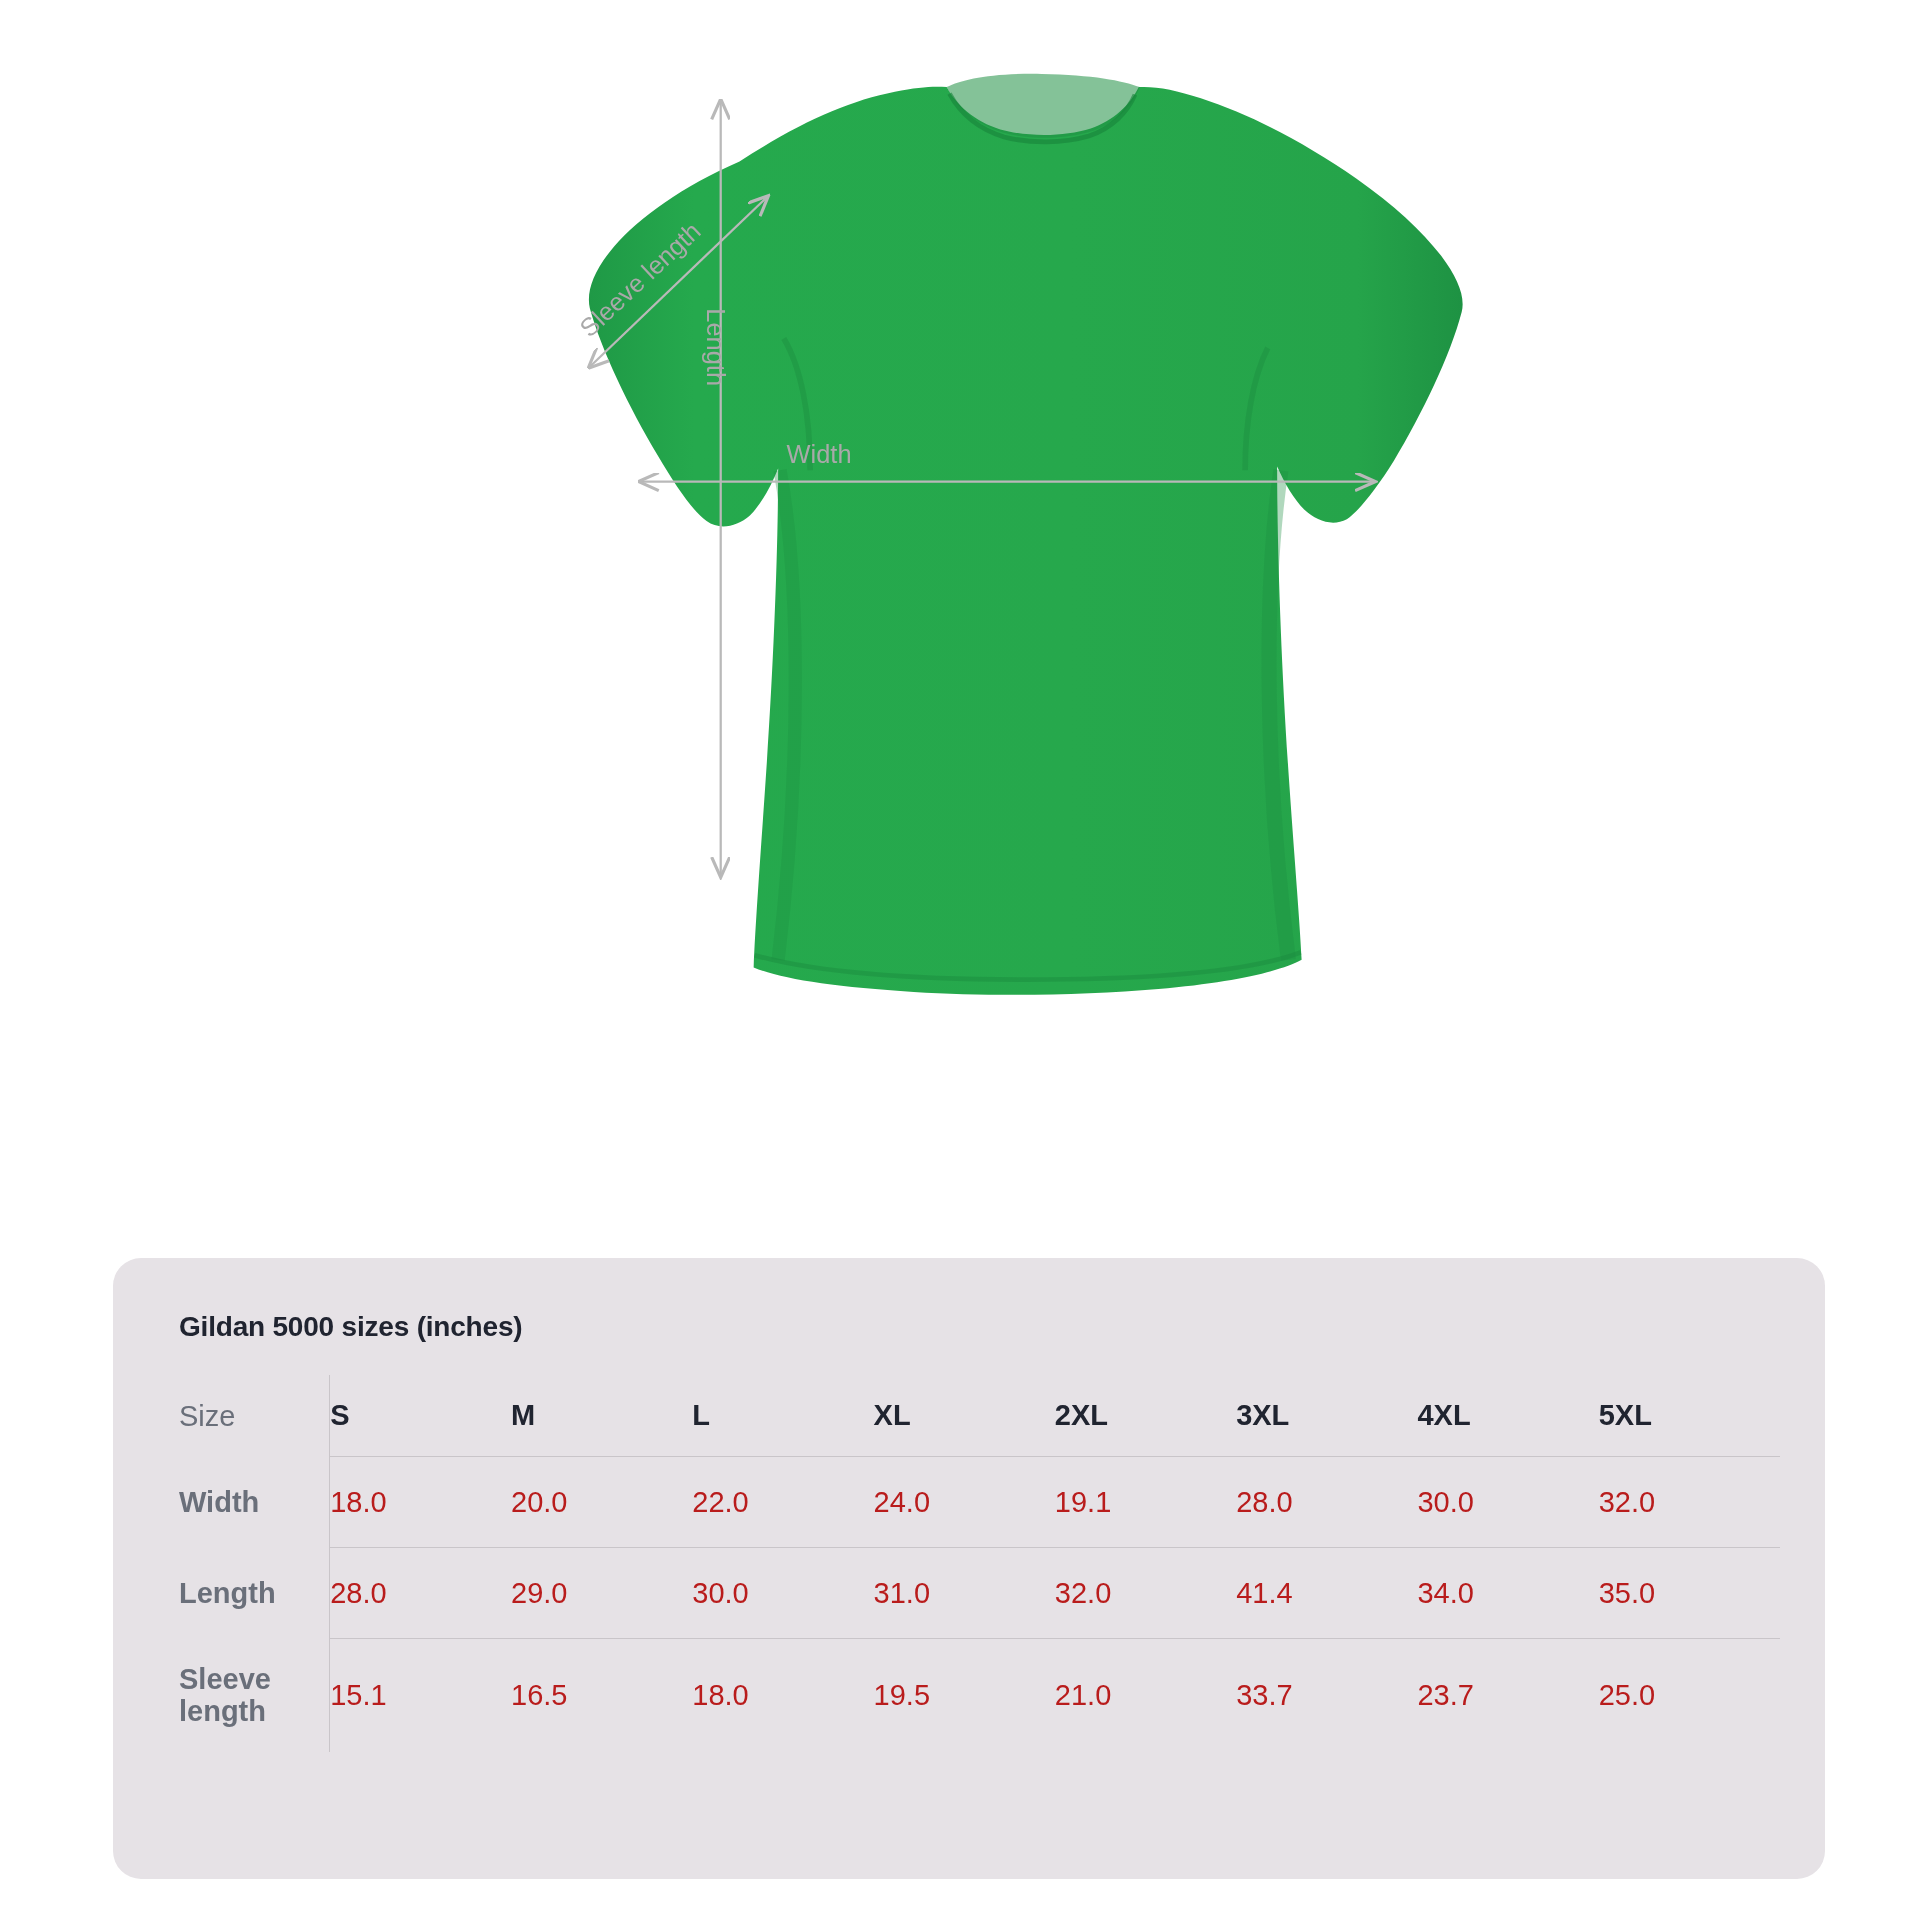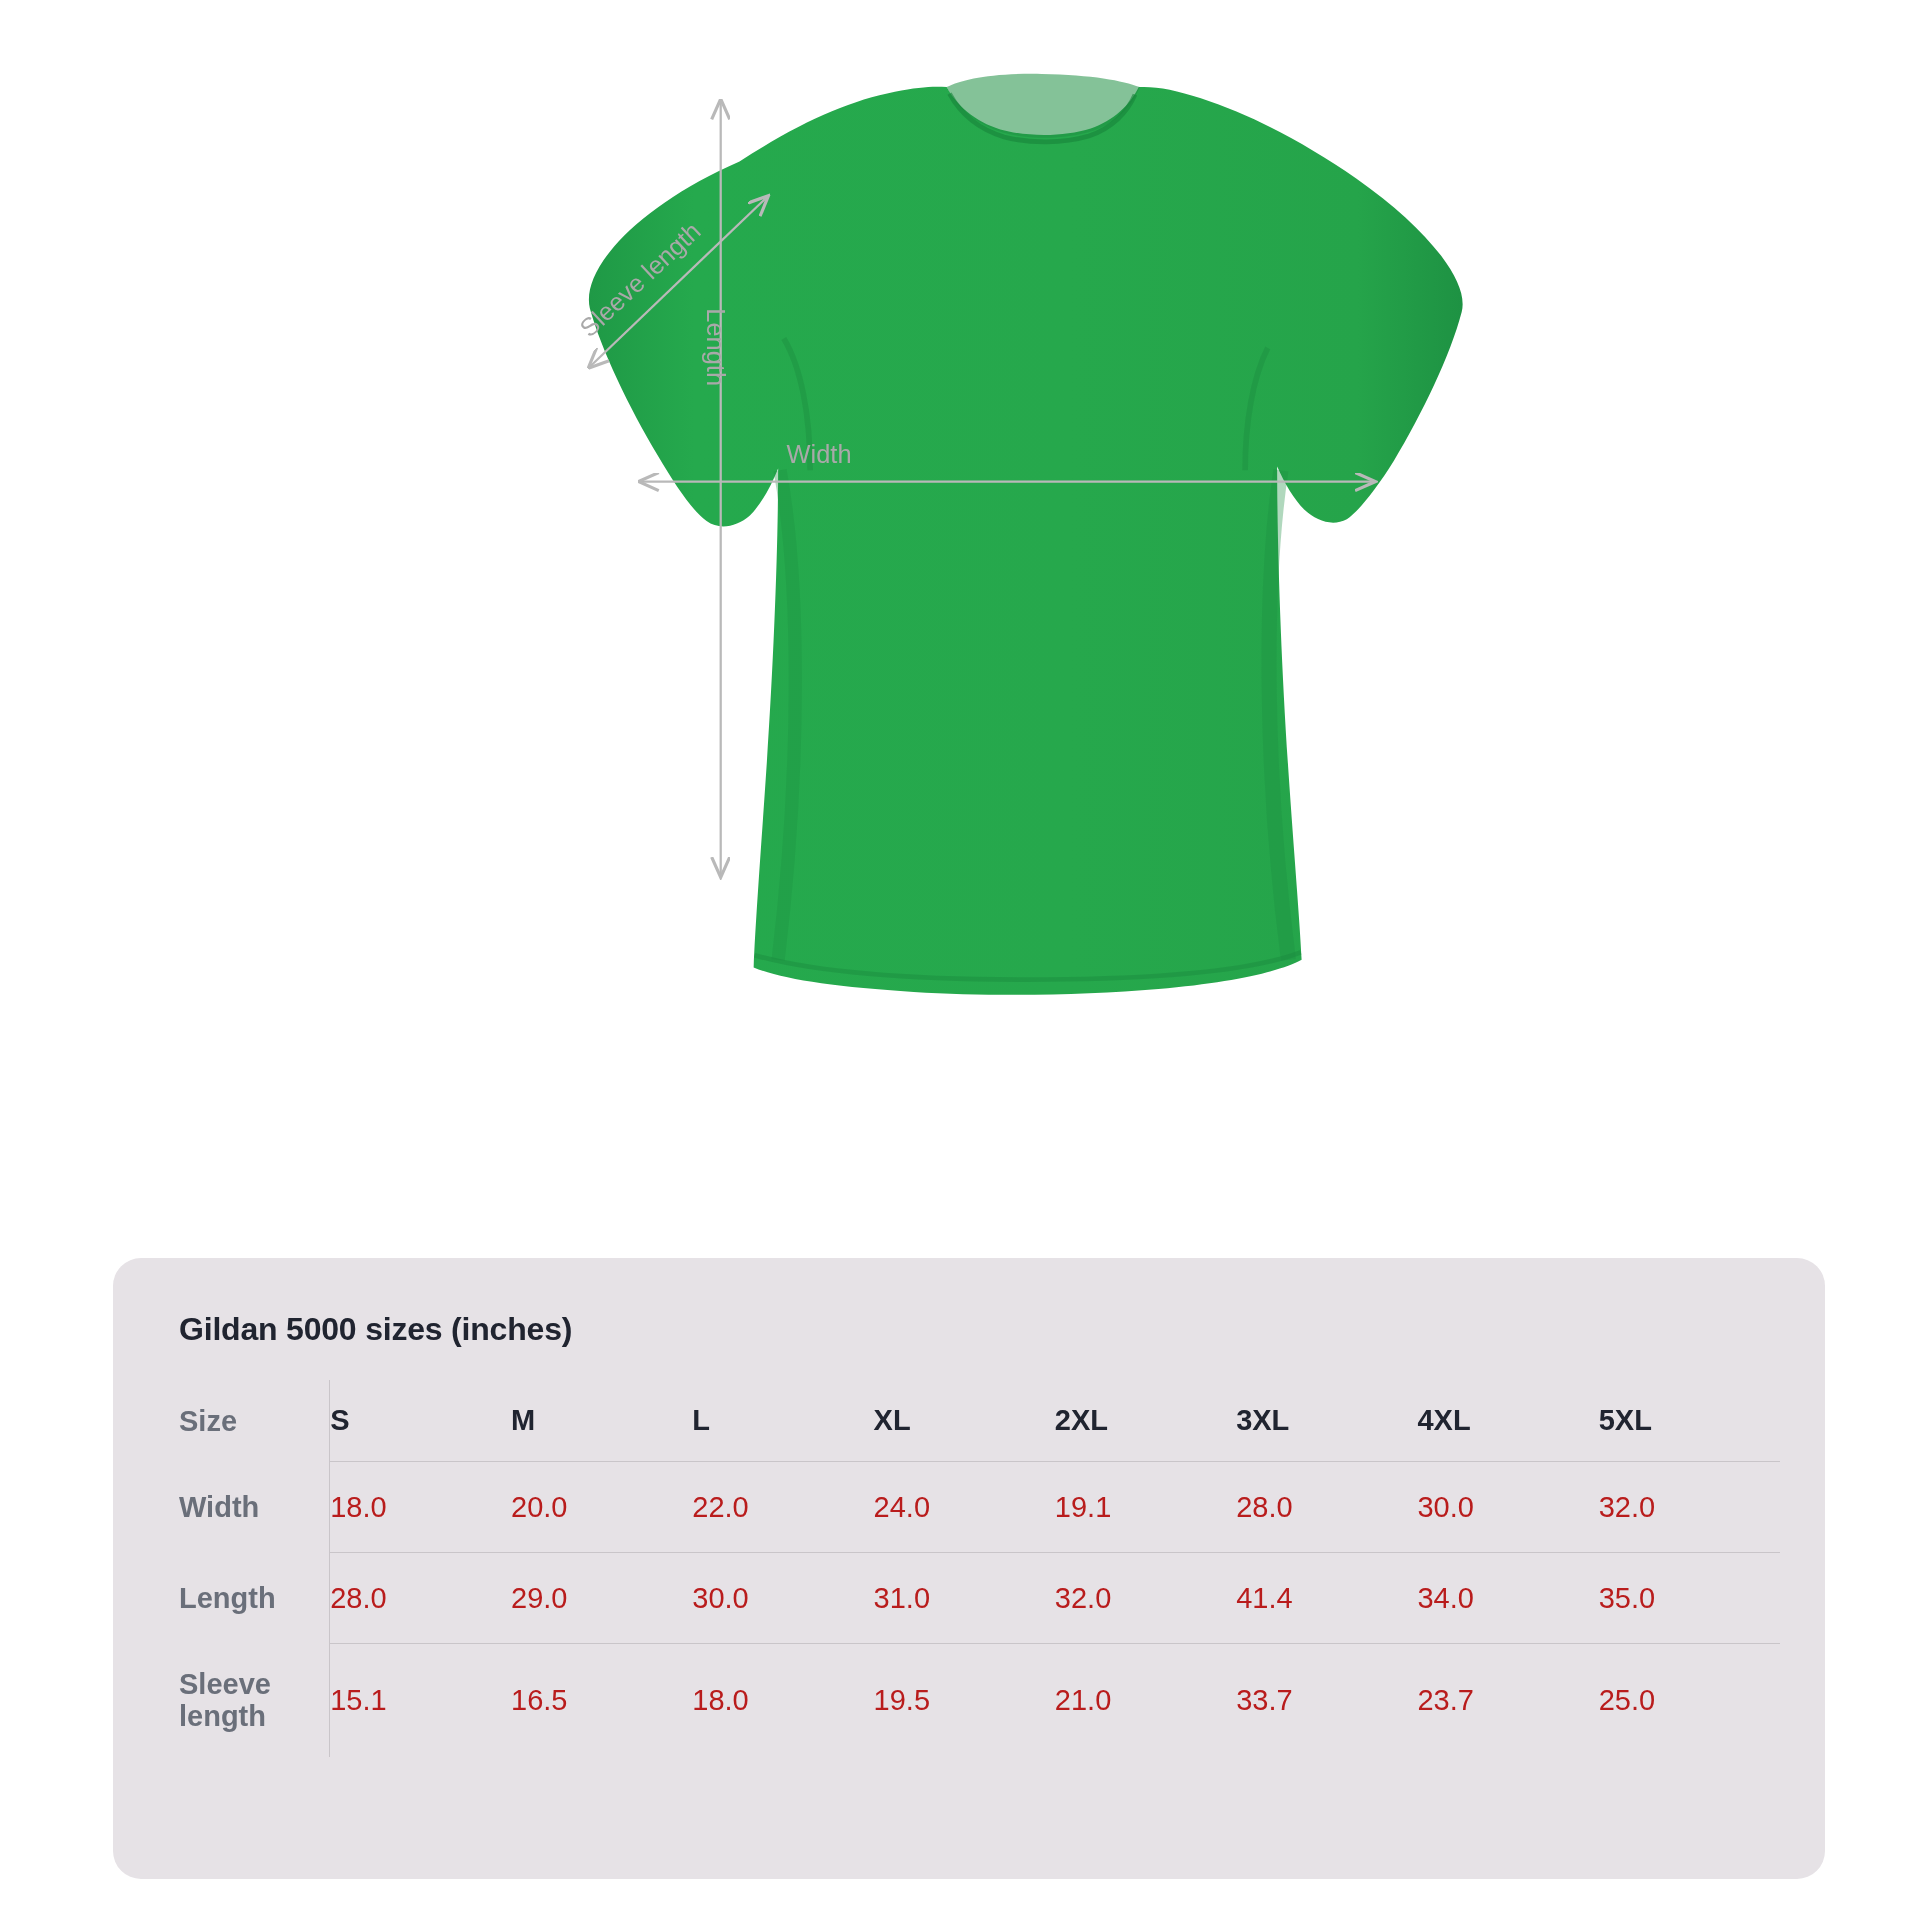--- a/index.html
+++ b/index.html
@@ -44,21 +44,21 @@
     left: 113px;
     top: 1258px;
     width: 1712px;
     height: 621px;
     background: #e6e2e6;
     border-radius: 28px;
     box-sizing: border-box;
     padding: 53px 66px 38px 66px;
   }
   .card-title {
-    font-size: 32px;
+    font-size: 28px;
     font-weight: bold;
     color: #202430;
     margin: 0 0 32px 0;
     letter-spacing: -0.2px;
   }
 
   table.size-table {
     border-collapse: collapse;
     width: 1601px;
     table-layout: fixed;
@@ -75,21 +75,21 @@
   }
   .row-label {
     color: #6a6f7a;
     font-weight: bold;
     font-size: 27px;
     padding-right: 17px;
     line-height: 1.12;
   }
   .hdr-size {
     color: #6a6f7a;
-    font-weight: bold;
+    font-weight: normal;
     font-size: 27px;
   }
   .hdr-val {
     color: #202430;
     font-weight: bold;
     font-size: 31px;
     padding-left: 17px;
   }
   td.cell {
     color: #b91c1c;

